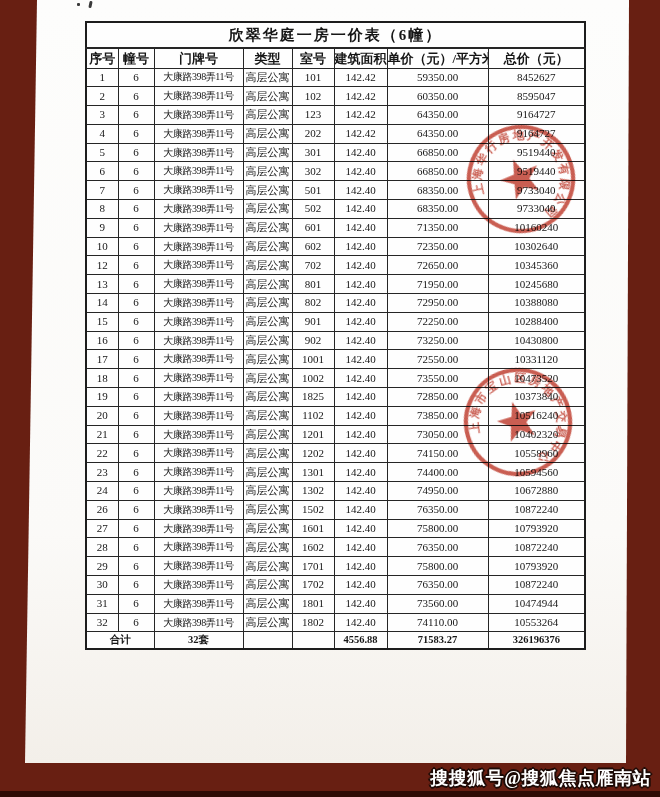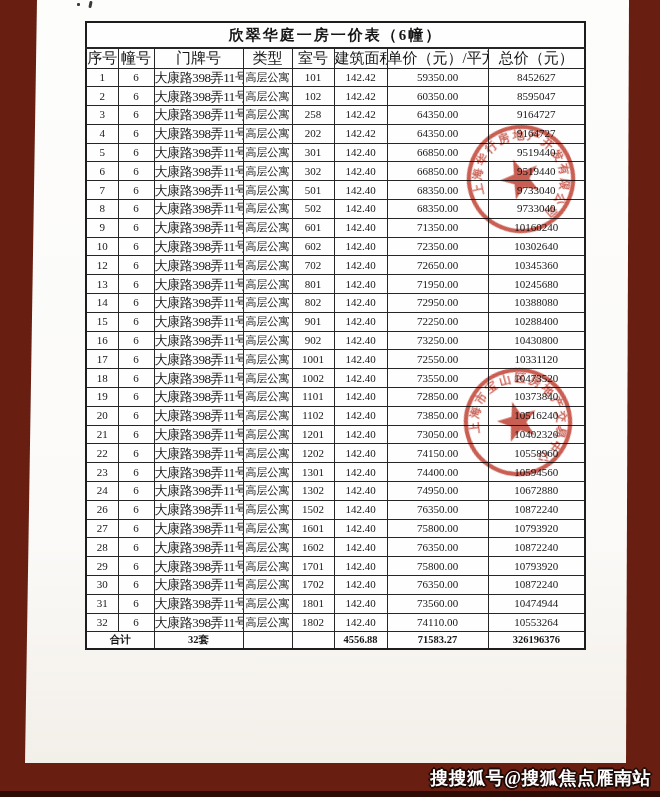--- a/index.html
+++ b/index.html
@@ -26,22 +26,22 @@
   .price-table td{
     border:1.4px solid #262626;
     text-align:center;vertical-align:middle;
     font-size:11px;line-height:1;color:#161616;
     padding:0;overflow:hidden;white-space:nowrap;
   }
   .price-table tr{height:18.8px;}
   tr.title-row{height:26px;}
   td.title-cell{font-size:15px;font-weight:bold;letter-spacing:2px;border-bottom-width:2px;}
   tr.header-row{height:20px;}
-  tr.header-row td{font-weight:normal;font-size:15px;}
-  td.addr-cell{font-size:13px;letter-spacing:-0.4px;}
+  tr.header-row td{font-weight:bold;font-size:13px;}
+  td.addr-cell{font-size:10px;letter-spacing:-0.4px;}
   tr.total-row{height:17px;}
   tr.total-row td{font-weight:bold;font-size:10.5px;}
   table.price-table{border:2.2px solid #1d1d1d;}
 
   
   .stamp{
     position:absolute;mix-blend-mode:multiply;opacity:.82;
     filter:blur(.45px);
   }
   .stamp-text{font-size:11.5px;letter-spacing:2.5px;font-weight:bold;
@@ -109,21 +109,21 @@
           <td>102</td>
           <td>142.42</td>
           <td>60350.00</td>
           <td>8595047</td>
         </tr>
         <tr>
           <td>3</td>
           <td>6</td>
           <td class="addr-cell">大康路398弄11号</td>
           <td>高层公寓</td>
-          <td>258</td>
+          <td>123</td>
           <td>142.42</td>
           <td>64350.00</td>
           <td>9164727</td>
         </tr>
         <tr>
           <td>4</td>
           <td>6</td>
           <td class="addr-cell">大康路398弄11号</td>
           <td>高层公寓</td>
           <td>202</td>
@@ -259,21 +259,21 @@
           <td>1002</td>
           <td>142.40</td>
           <td>73550.00</td>
           <td>10473520</td>
         </tr>
         <tr>
           <td>19</td>
           <td>6</td>
           <td class="addr-cell">大康路398弄11号</td>
           <td>高层公寓</td>
-          <td>1101</td>
+          <td>1825</td>
           <td>142.40</td>
           <td>72850.00</td>
           <td>10373840</td>
         </tr>
         <tr>
           <td>20</td>
           <td>6</td>
           <td class="addr-cell">大康路398弄11号</td>
           <td>高层公寓</td>
           <td>1102</td>

